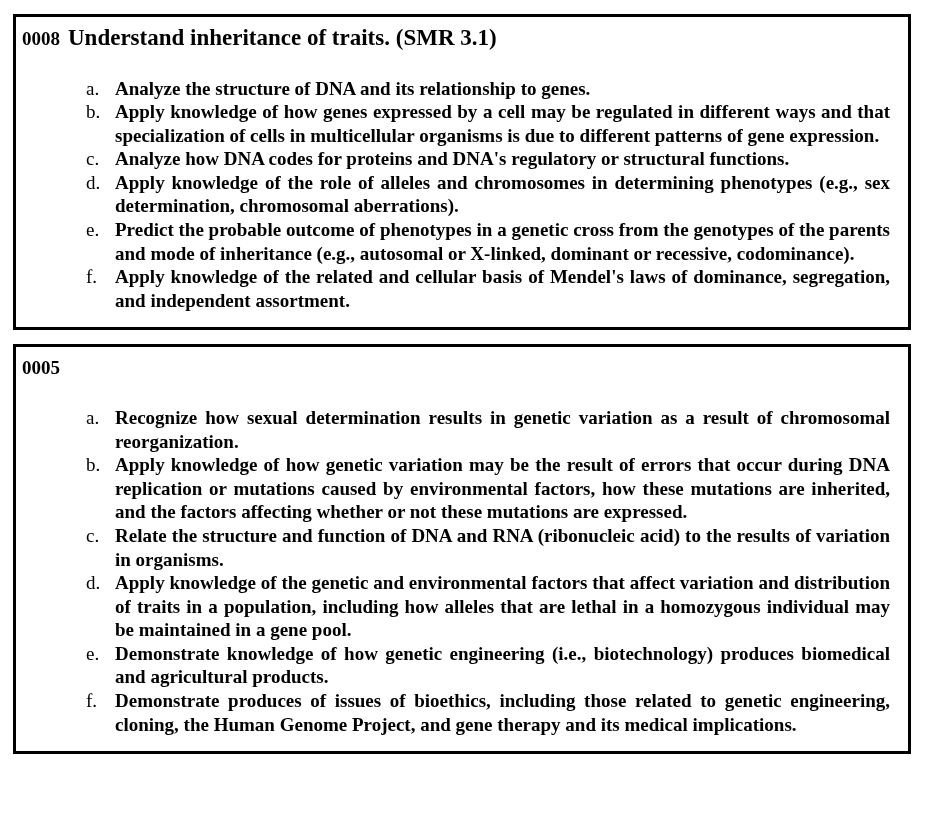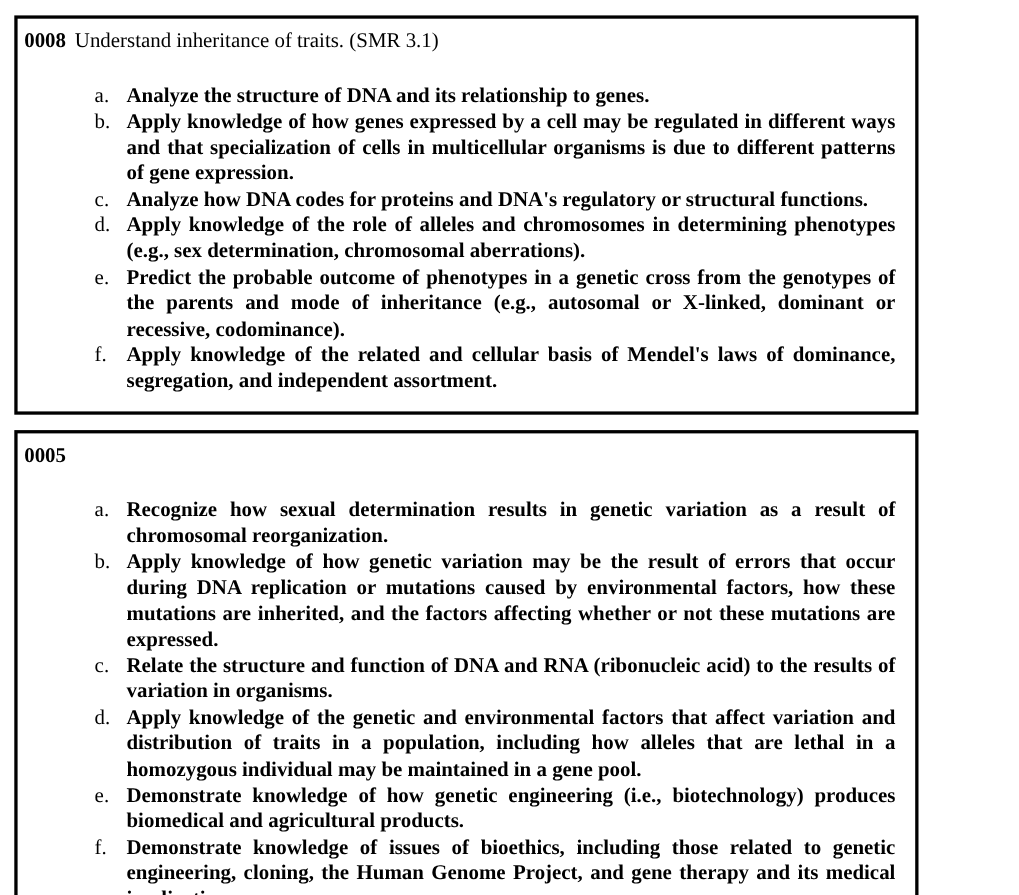--- a/index.html
+++ b/index.html
@@ -12,41 +12,41 @@
   #document-page {
     width: 926px;
     height: 814px;
     box-sizing: border-box;
     padding: 14px 15px 20px 13px;
     background: #ffffff;
     overflow: hidden;
   }
   section.standard-box {
     box-sizing: border-box;
-    width: 822px;
+    width: 898px;
     border: 3px solid #000000;
     padding: 9px 18px 15px 6px;
     margin: 0 0 14px 0;
     background: #ffffff;
   }
   .standard-header {
     display: flex;
     align-items: baseline;
     font-weight: bold;
     font-size: 19px;
     line-height: 23.5px;
   }
   .standard-code {
     flex: 0 0 46px;
     width: 46px;
   }
   .standard-title {
     margin: 0;
-    font-size: 19px;
-    font-weight: normal;
+    font-size: 23px;
+    font-weight: bold;
     line-height: 23.5px;
     text-align: center;
   }
   ol.objectives-list {
     list-style: none;
     margin: 26px 0 0 0;
     padding: 0;
   }
   ol.objectives-list li.objective-item {
     display: flex;
@@ -131,17 +131,17 @@
     <span class="objective-text">Apply knowledge of the genetic and environmental factors that affect variation and distribution of traits in a population, including how alleles that are lethal in a homozygous individual may be maintained in a gene pool.</span>
   </li>
 
   <li class="objective-item">
     <span class="objective-letter">e.</span>
     <span class="objective-text">Demonstrate knowledge of how genetic engineering (i.e., biotechnology) produces biomedical and agricultural products.</span>
   </li>
 
   <li class="objective-item">
     <span class="objective-letter">f.</span>
-    <span class="objective-text">Demonstrate knowledge of issues of bioethics, including those related to genetic engineering, cloning, the Human Genome Project, and gene therapy and its medical implications.</span>
+    <span class="objective-text">Demonstrate produces of issues of bioethics, including those related to genetic engineering, cloning, the Human Genome Project, and gene therapy and its medical implications.</span>
   </li>
 </ol>
   </section>
 </div>
 
 </body></html>

